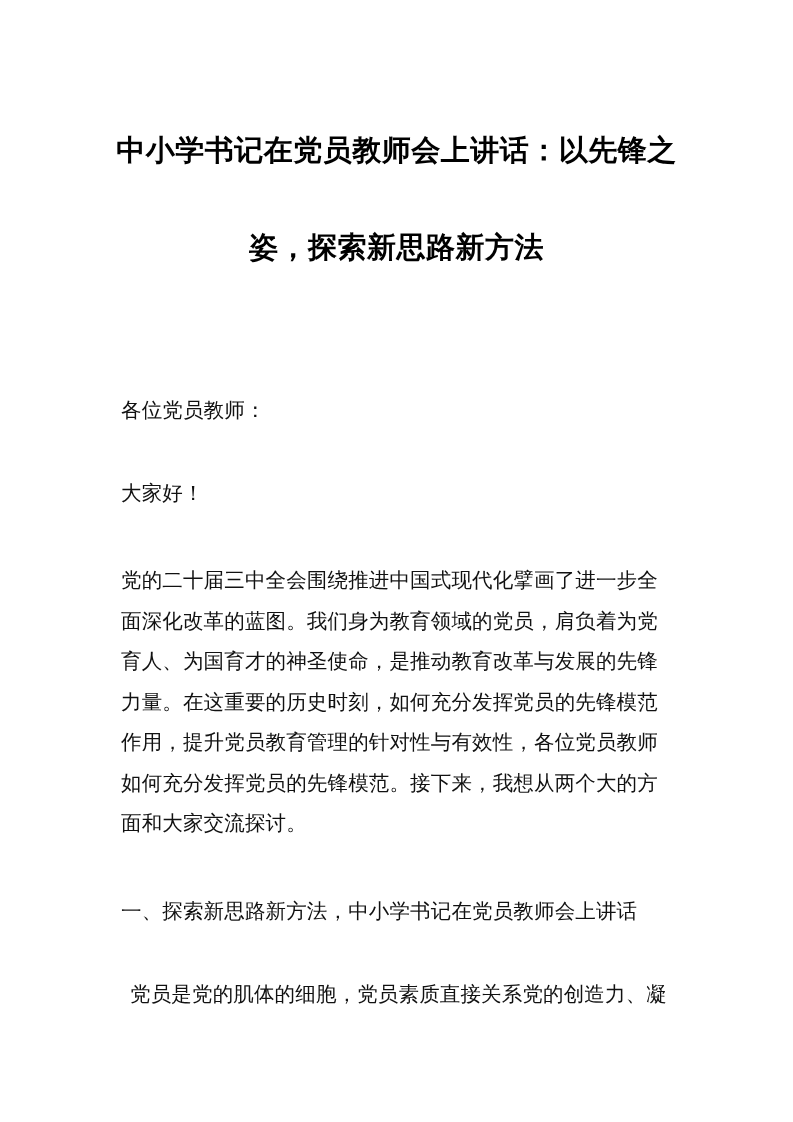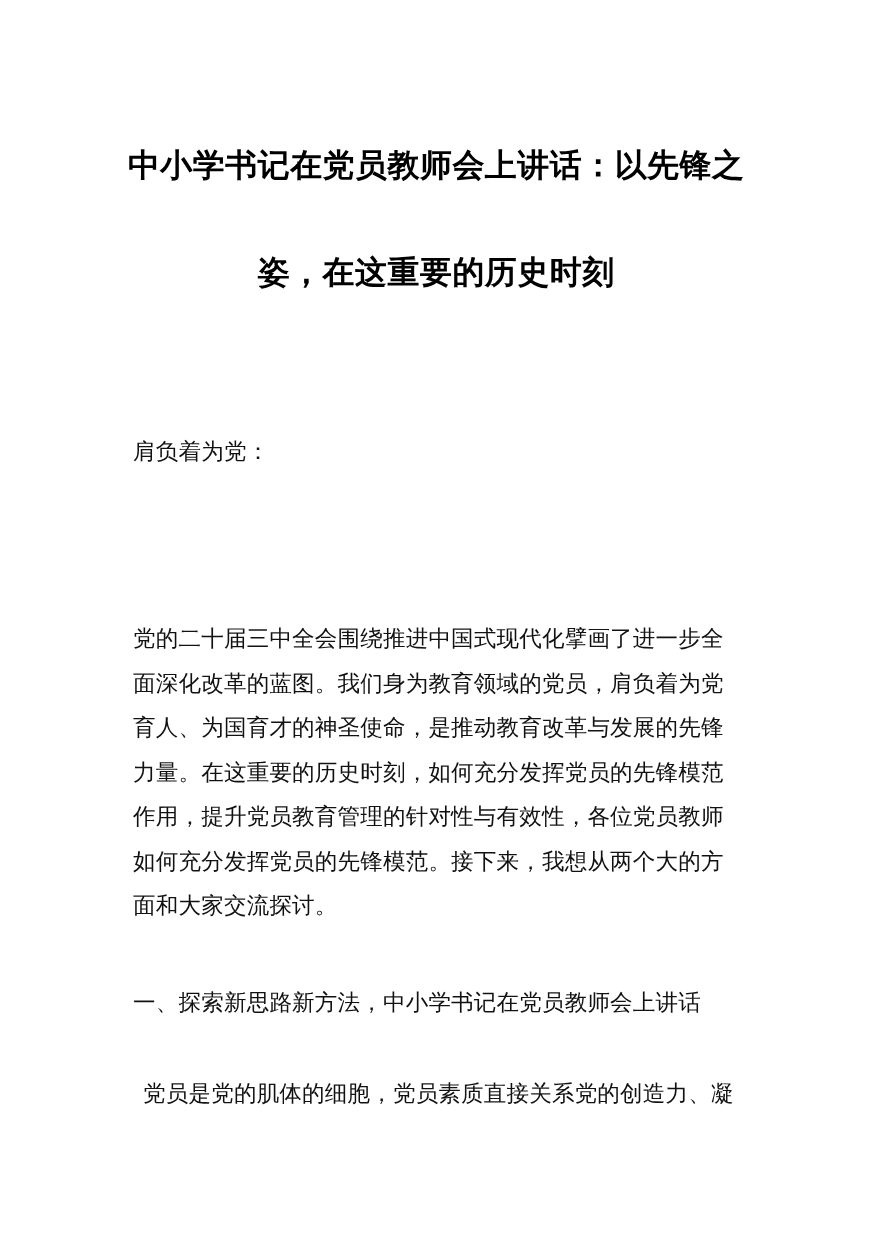--- a/index.html
+++ b/index.html
@@ -54,26 +54,29 @@
     .body1 { top: 560px; }
     .heading1 { top: 891px; }
     .body2 { top: 974px; text-align: center; }
   </style>
 </head>
 <body>
 
 <div class="page">
 
   <div class="title-line l1">中小学书记在党员教师会上讲话：以先锋之</div>
-  <div class="title-line l2">姿，在这重要的历史时刻</div>
+  <div class="title-line l2">姿，探索新思路新方法</div>
 
   <div class="para greeting">
-    <span class="line">肩负着为党：</span>
+    <span class="line">各位党员教师：</span>
   </div>
 
+  <div class="para hello">
+    <span class="line">大家好！</span>
+  </div>
 
   <div class="para body1">
     <span class="line">党的二十届三中全会围绕推进中国式现代化擘画了进一步全</span>
     <span class="line">面深化改革的蓝图。我们身为教育领域的党员，肩负着为党</span>
     <span class="line">育人、为国育才的神圣使命，是推动教育改革与发展的先锋</span>
     <span class="line">力量。在这重要的历史时刻，如何充分发挥党员的先锋模范</span>
     <span class="line">作用，提升党员教育管理的针对性与有效性，各位党员教师</span>
     <span class="line">如何充分发挥党员的先锋模范。接下来，我想从两个大的方</span>
     <span class="line">面和大家交流探讨。</span>
   </div>

